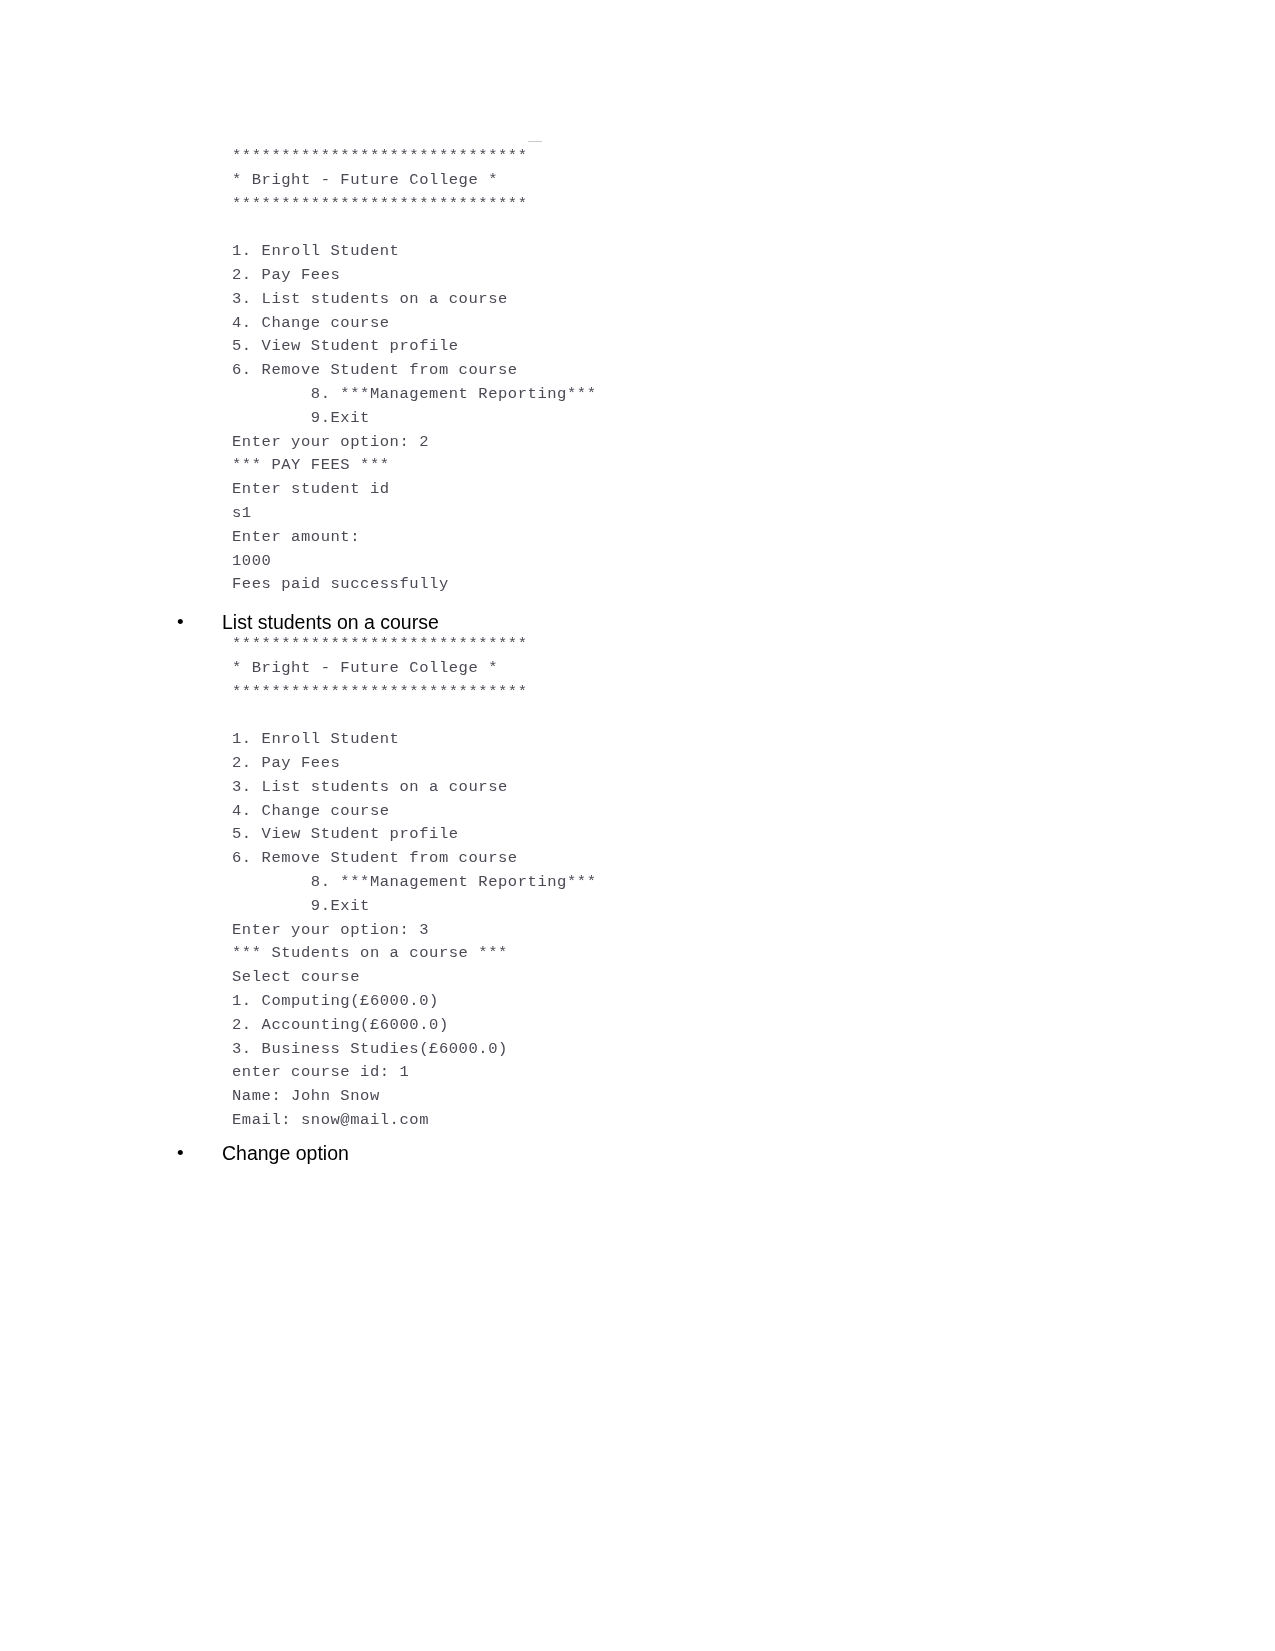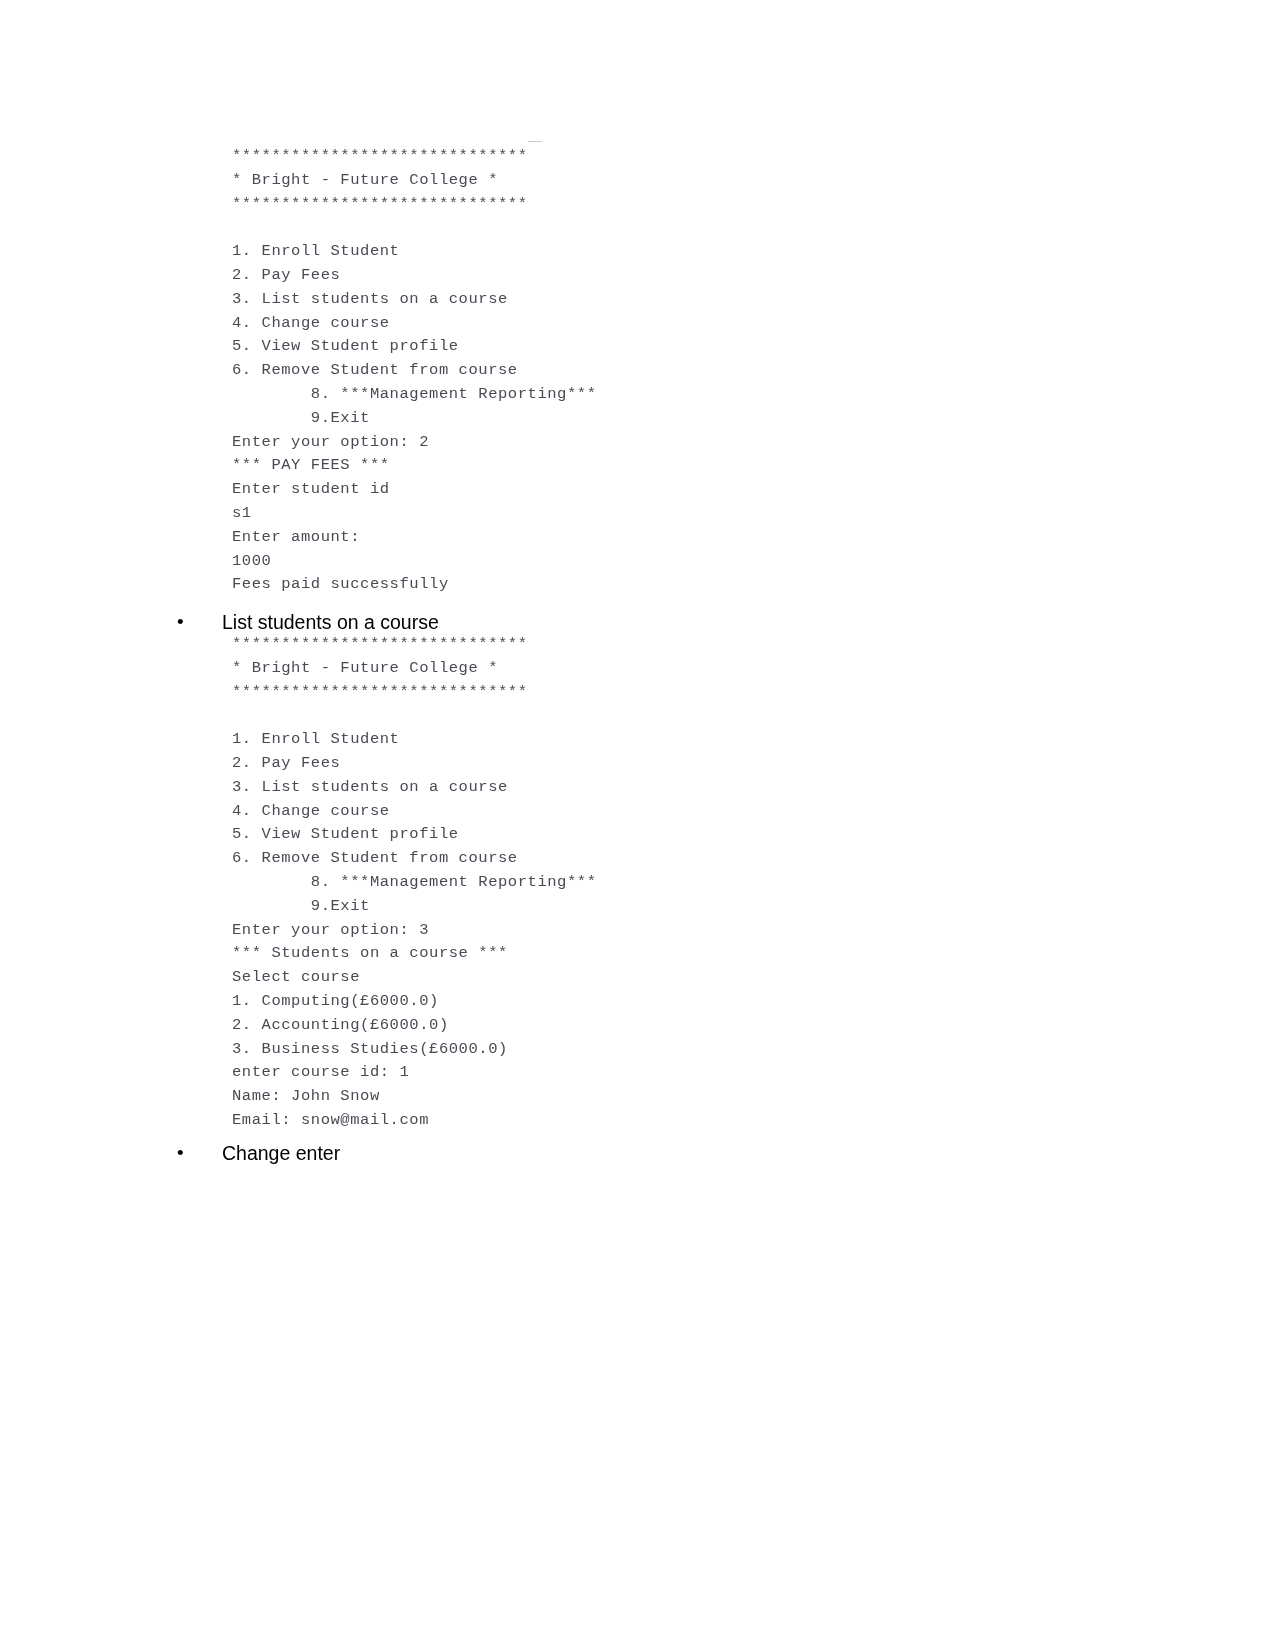--- a/index.html
+++ b/index.html
@@ -85,16 +85,16 @@
 
   <div class="bullet-item" style="left:177px; top:609px;">
     <span class="marker">•</span>
     <span class="bullet-text">List students on a course</span>
   </div>
 
   <div class="console-block" id="console-block-2" style="left:232px; top:633px;"><span class="line">******************************</span><span class="line">* Bright - Future College *</span><span class="line">******************************</span><span class="line blank">&nbsp;</span><span class="line">1. Enroll Student</span><span class="line">2. Pay Fees</span><span class="line">3. List students on a course</span><span class="line">4. Change course</span><span class="line">5. View Student profile</span><span class="line">6. Remove Student from course</span><span class="line">        8. ***Management Reporting***</span><span class="line">        9.Exit</span><span class="line">Enter your option: 3</span><span class="line">*** Students on a course ***</span><span class="line">Select course</span><span class="line">1. Computing(£6000.0)</span><span class="line">2. Accounting(£6000.0)</span><span class="line">3. Business Studies(£6000.0)</span><span class="line">enter course id: 1</span><span class="line">Name: John Snow</span><span class="line">Email: snow@mail.com</span></div>
 
   <div class="bullet-item" style="left:177px; top:1140px;">
     <span class="marker">•</span>
-    <span class="bullet-text">Change enter</span>
+    <span class="bullet-text">Change option</span>
   </div>
 
 </div>
 
 </body></html>

